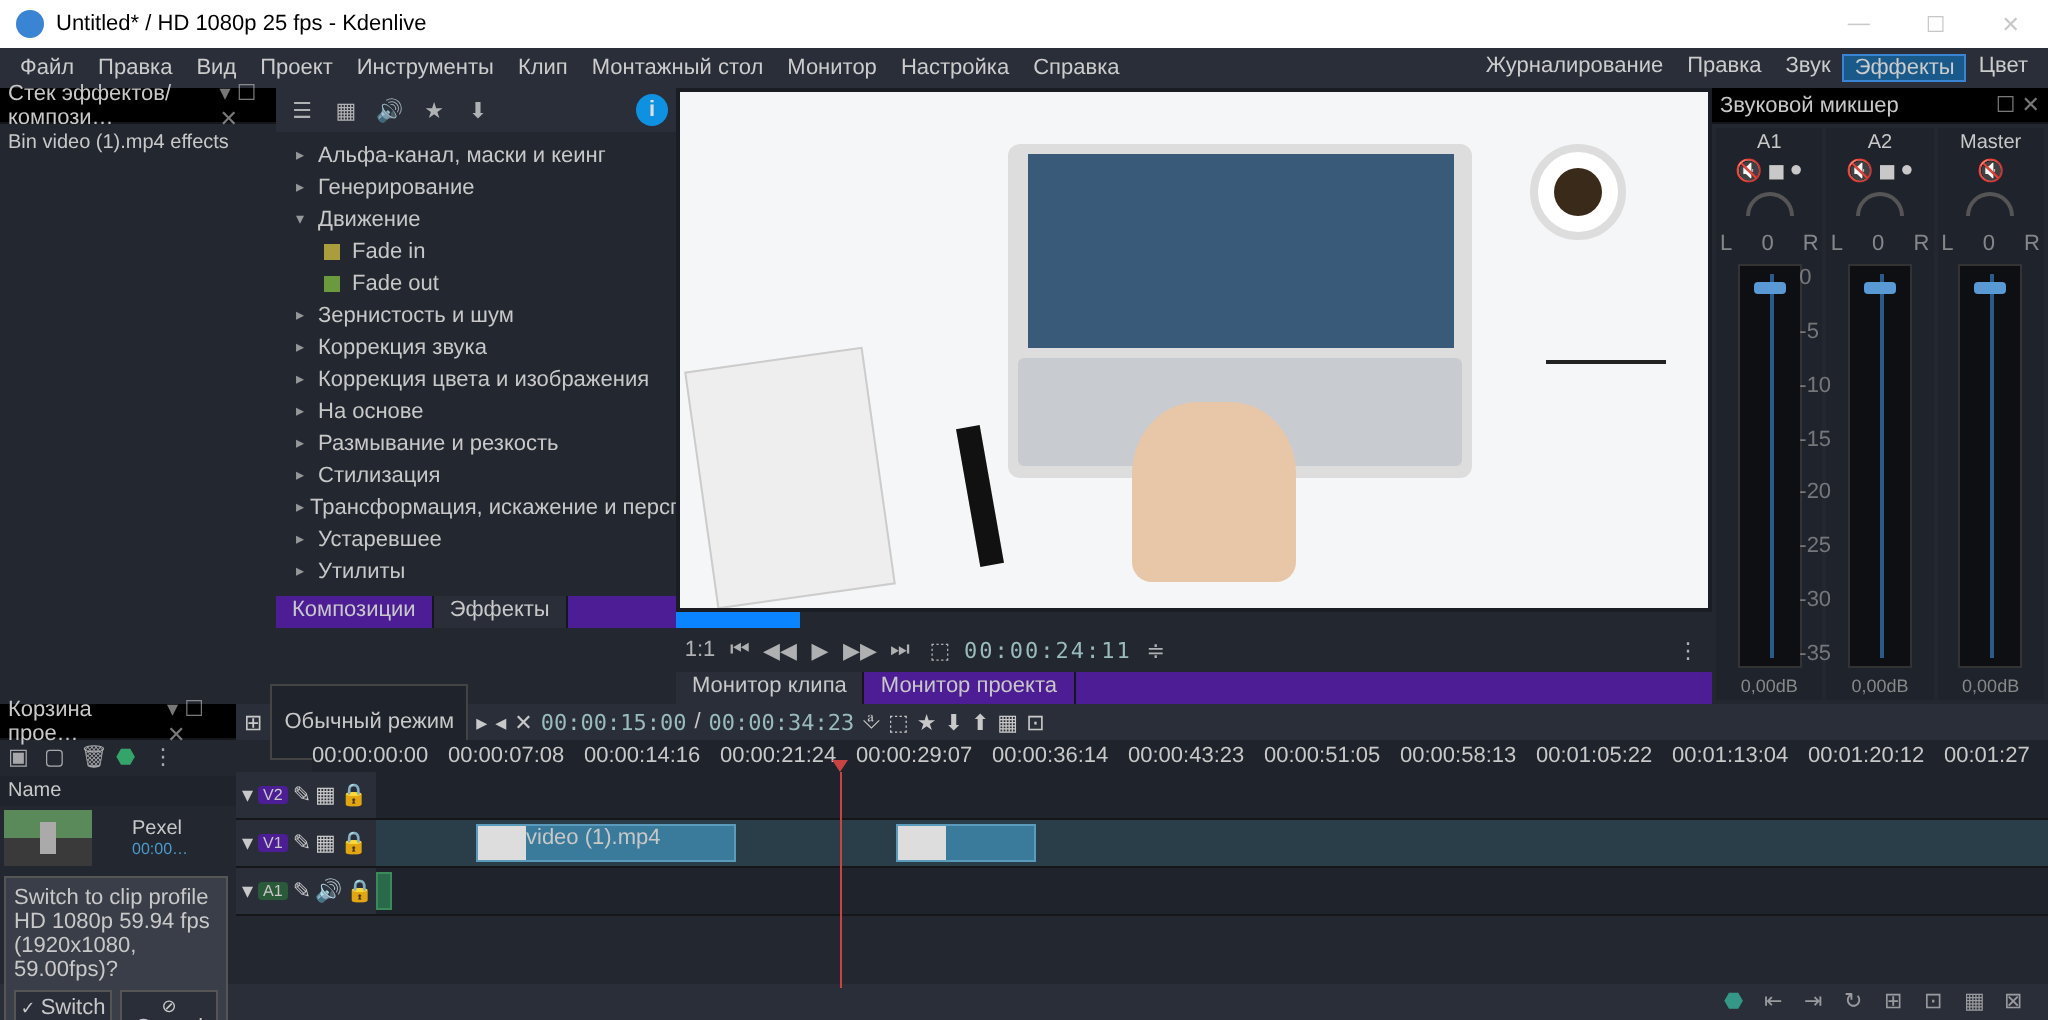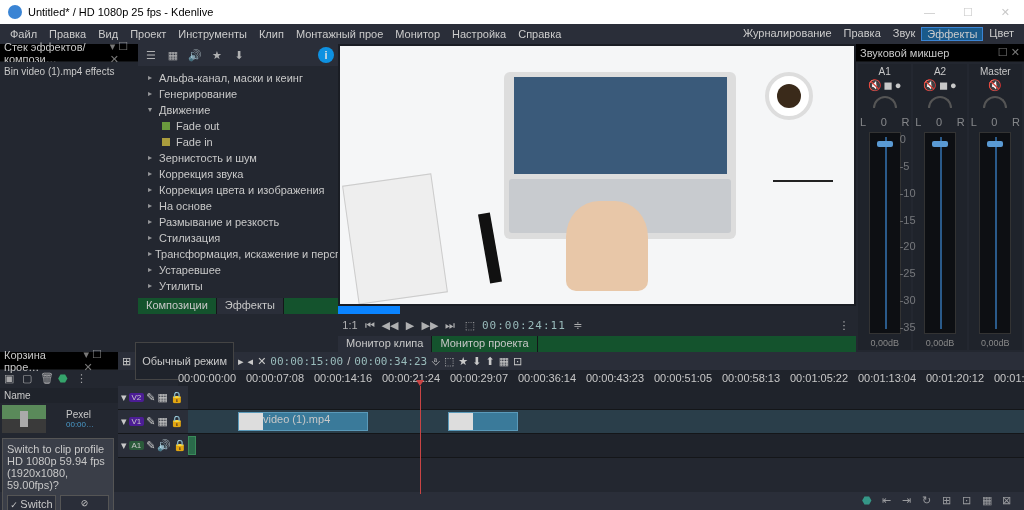--- a/index.html
+++ b/index.html
@@ -35,21 +35,21 @@
 .laptop .kb{position:absolute;left:2%;top:64%;width:96%;height:32%;background:#c8cbcf;border-radius:3px}
 .hands{position:absolute;left:44%;top:60%;width:16%;height:35%;background:#e8c7a8;border-radius:40% 40% 10px 10px}
 .coffee{position:absolute;right:8%;top:10%;width:48px;height:48px;background:#fff;border:4px solid #ddd;border-radius:50%}
 .coffee::after{content:"";position:absolute;inset:8px;background:#3a2a1a;border-radius:50%}
 .glasses{position:absolute;right:4%;top:45%;width:60px;height:20px;border-bottom:2px solid #222}
 .scissors{position:absolute;left:28%;bottom:8%;width:12px;height:70px;background:#111;transform:rotate(-10deg)}
 .mag{position:absolute;left:2%;bottom:2%;width:90px;height:120px;background:#eee;transform:rotate(-8deg);border:1px solid #ccc}
 .controls{height:22px;background:#232730;display:flex;align-items:center;gap:4px;padding:0 4px;font-size:10px}
 .controls .btn{width:16px;height:16px;display:flex;align-items:center;justify-content:center;opacity:.85}
 .controls .tc{font-family:monospace;color:#9bb;letter-spacing:1px}
-.tabs-bottom{height:16px;background:#14532d;display:flex;font-size:10px}
+.tabs-bottom{height:16px;background:#4c1d95;display:flex;font-size:10px}
 .tabs-bottom .tab{padding:1px 8px;border-right:1px solid #141619}
 .tabs-bottom .tab.active{background:#2a2e39}
 .mixer-col{width:168px;background:#232730;display:flex;flex-direction:column}
 .mixer-body{flex:1;display:flex;gap:2px;padding:2px}
 .channel{flex:1;background:#1f232b;display:flex;flex-direction:column;align-items:center;padding:2px}
 .ch-name{font-size:10px;margin-bottom:2px}
 .ch-icons{display:flex;gap:2px;font-size:9px}
 .knob{width:24px;height:16px;margin:4px 0}
 .knob .arc{width:24px;height:12px;border:2px solid #555;border-bottom:none;border-radius:12px 12px 0 0}
 .lcr{display:flex;justify-content:space-between;width:100%;font-size:8px;opacity:.6}
@@ -66,21 +66,21 @@
 .clip-card{display:flex;gap:20px;padding:2px;align-items:center}
 .thumb{width:44px;height:28px;background:linear-gradient(#5a8a5a 50%,#3a3a3a 50%);position:relative}
 .thumb::after{content:"";position:absolute;left:40%;top:20%;width:20%;height:60%;background:#aaa}
 .tooltip{position:absolute;left:2px;top:438px;background:#3a3e48;border:1px solid #555;padding:4px;font-size:9px;color:#ddd;z-index:10;width:112px}
 .tooltip-btns{display:flex;gap:4px;margin-top:4px}
 .tooltip-btns .tbtn{flex:1;background:#2a2e39;border:1px solid #555;padding:2px;text-align:center;font-size:9px}
 .timeline{flex:1;background:#232730;display:flex;flex-direction:column;position:relative}
 .tl-toolbar{height:18px;display:flex;align-items:center;gap:4px;padding:0 4px;background:#2a2e39;font-size:10px}
 .tl-toolbar .combo{background:#1f232b;border:1px solid #444;padding:12px 6px}
 .tl-toolbar .tc2{font-family:monospace;color:#9bb}
-.ruler{height:16px;background:#1f232b;display:flex;position:relative;margin-left:60px;font-size:8px;color:#888}
+.ruler{height:16px;background:#1f232b;display:flex;position:relative;margin-left:38px;font-size:8px;color:#888}
 .ruler .tick{position:absolute;top:2px}
 .tracks{flex:1;position:relative}
 .track{height:24px;display:flex;border-bottom:1px solid #141619}
 .track-head{width:70px;background:#2a2e39;display:flex;align-items:center;gap:2px;padding:0 3px;font-size:9px}
 .track-head .badge{background:#4c1d95;padding:0 3px;border-radius:2px;font-size:8px}
 .track-head.audio .badge{background:#2a5a3a}
 .track-body{flex:1;position:relative;background:#1f232b}
 .track-body.active{background:#2a3e4a}
 .clip{position:absolute;top:2px;bottom:2px;background:#3a7a9a;border:1px solid #5a9aba;font-size:8px;overflow:hidden}
 .clip .cthumb{width:24px;height:100%;background:#ddd;float:left}
@@ -103,21 +103,21 @@
   </div>
 </div>
 
 <div class="menubar">
   <span class="m">Файл</span>
   <span class="m">Правка</span>
   <span class="m">Вид</span>
   <span class="m">Проект</span>
   <span class="m">Инструменты</span>
   <span class="m">Клип</span>
-  <span class="m">Монтажный прое</span>
+  <span class="m">Монтажный стол</span>
   <span class="m">Монитор</span>
   <span class="m">Настройка</span>
   <span class="m">Справка</span>
   <div class="right">
     <span class="m">Журналирование</span>
     <span class="m">Правка</span>
     <span class="m">Звук</span>
     <span class="m active">Эффекты</span>
     <span class="m">Цвет</span>
   </div>
@@ -152,26 +152,26 @@
       <div class="row">
           <span class="arrow">▸</span>
           <span>Генерирование</span>
         </div>
       <div class="row">
           <span class="arrow">▾</span>
           <span>Движение</span>
         </div>
       <div class="sub">
         <div class="row">
+            <span class="dot"></span>
+            <span>Fade in</span>
+          </div>
+        <div class="row">
             <span class="dot" style="background:#6a9a3d"></span>
             <span>Fade out</span>
-          </div>
-        <div class="row">
-            <span class="dot"></span>
-            <span>Fade in</span>
           </div>
       </div>
       <div class="row">
           <span class="arrow">▸</span>
           <span>Зернистость и шум</span>
         </div>
       <div class="row">
           <span class="arrow">▸</span>
           <span>Коррекция звука</span>
         </div>

